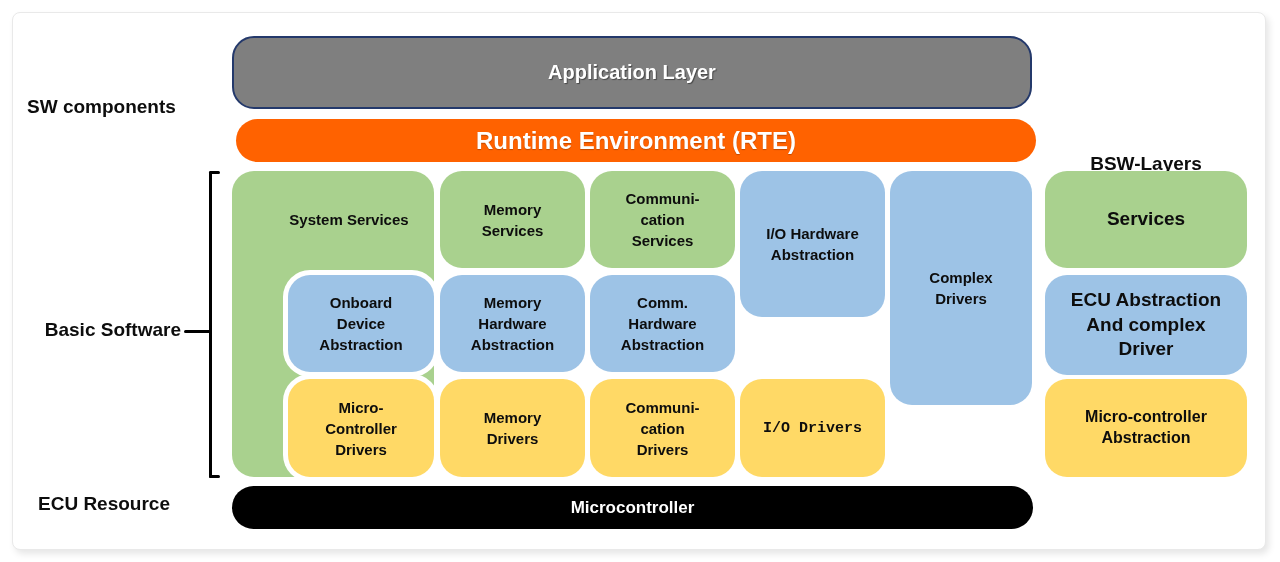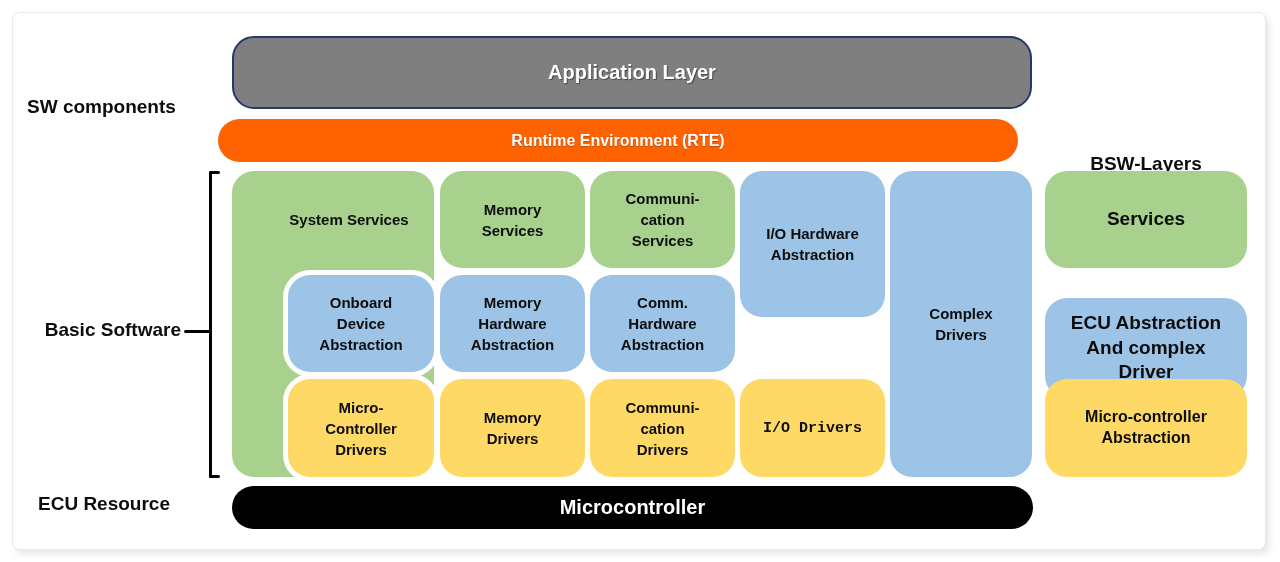--- a/index.html
+++ b/index.html
@@ -16,61 +16,61 @@
   .abs { position: absolute; z-index: 1; border-radius: 22px; }
 
   
   .app-layer {
     left: 232px; top: 36px; width: 800px; height: 73px;
     background: #7f7f7f; border: 2px solid #24396b;
     display: flex; align-items: center; justify-content: center;
     color: #fff; font-size: 20px; text-shadow: 1px 1px 1px rgba(0,0,0,0.45);
   }
   .rte {
-    left: 218px; top: 119px; width: 800px; height: 43px;
+    left: 236px; top: 119px; width: 800px; height: 43px;
     background: #ff6200;
     display: flex; align-items: center; justify-content: center;
-    color: #fff; font-size: 16px; text-shadow: 0 1px 1px rgba(0,0,0,0.25);
+    color: #fff; font-size: 24px; text-shadow: 0 1px 1px rgba(0,0,0,0.25);
   }
   .micro-bar {
     left: 232px; top: 486px; width: 801px; height: 43px;
     background: #000;
     display: flex; align-items: center; justify-content: center;
-    color: #fff; font-size: 20px;
+    color: #fff; font-size: 17px;
   }
 
   
   .cell {
     display: flex; align-items: center; justify-content: center;
     text-align: center; white-space: pre-line;
     font-size: 15px; line-height: 1.4; color: #0d0d0d;
   }
   .green  { background: #a9d18e; }
   .blue   { background: #9dc3e6; }
   .yellow { background: #ffd966; }
   .glow   { box-shadow: 0 0 0 5px #ffffff; }
 
   
   .sys      { left: 232px; top: 171px; width: 202px; height: 306px; align-items: flex-start; padding-left: 32px; }
   .sys-label{ width: 100%; height: 97px; display: flex; align-items: center; justify-content: center; }
   .mem-serv { left: 440px; top: 171px; width: 145px; height: 97px; }
   .com-serv { left: 590px; top: 171px; width: 145px; height: 97px; }
   .io-hw    { left: 740px; top: 171px; width: 145px; height: 146px; }
-  .complex  { left: 890px; top: 171px; width: 142px; height: 306px; }
+  .complex  { left: 890px; top: 171px; width: 142px; height: 234px; }
   .onboard  { left: 288px; top: 275px; width: 146px; height: 97px; }
   .mem-hw   { left: 440px; top: 275px; width: 145px; height: 97px; }
   .com-hw   { left: 590px; top: 275px; width: 145px; height: 97px; }
   .mc-drv   { left: 288px; top: 379px; width: 146px; height: 98px; }
   .mem-drv  { left: 440px; top: 379px; width: 145px; height: 98px; }
   .com-drv  { left: 590px; top: 379px; width: 145px; height: 98px; }
   .io-drv   { left: 740px; top: 379px; width: 145px; height: 98px; font-family: Liberation Mono, monospace; }
 
   
   .r-serv   { left: 1045px; top: 171px; width: 202px; height: 97px; font-size: 19px; line-height: 1.3; }
-  .r-ecu    { left: 1045px; top: 275px; width: 202px; height: 100px; font-size: 19px; line-height: 1.3; margin-top: 23px; }
+  .r-ecu    { left: 1045px; top: 275px; width: 202px; height: 100px; font-size: 19px; line-height: 1.3; }
   .r-mc     { left: 1045px; top: 379px; width: 202px; height: 98px; font-size: 16px; line-height: 1.3; }
 
   
   .side-label { font-size: 19px; color: #0d0d0d; white-space: nowrap; }
   .lbl-sw   { left: 27px;  top: 96px; }
   .lbl-bsw-r{ left: 1045px; top: 137px; width: 202px; text-align: center; margin-top: 16px; }
   .lbl-basic{ left: 27px;  top: 319px; width: 154px; text-align: right; }
   .lbl-ecu  { left: 38px;  top: 493px; }
 
   

